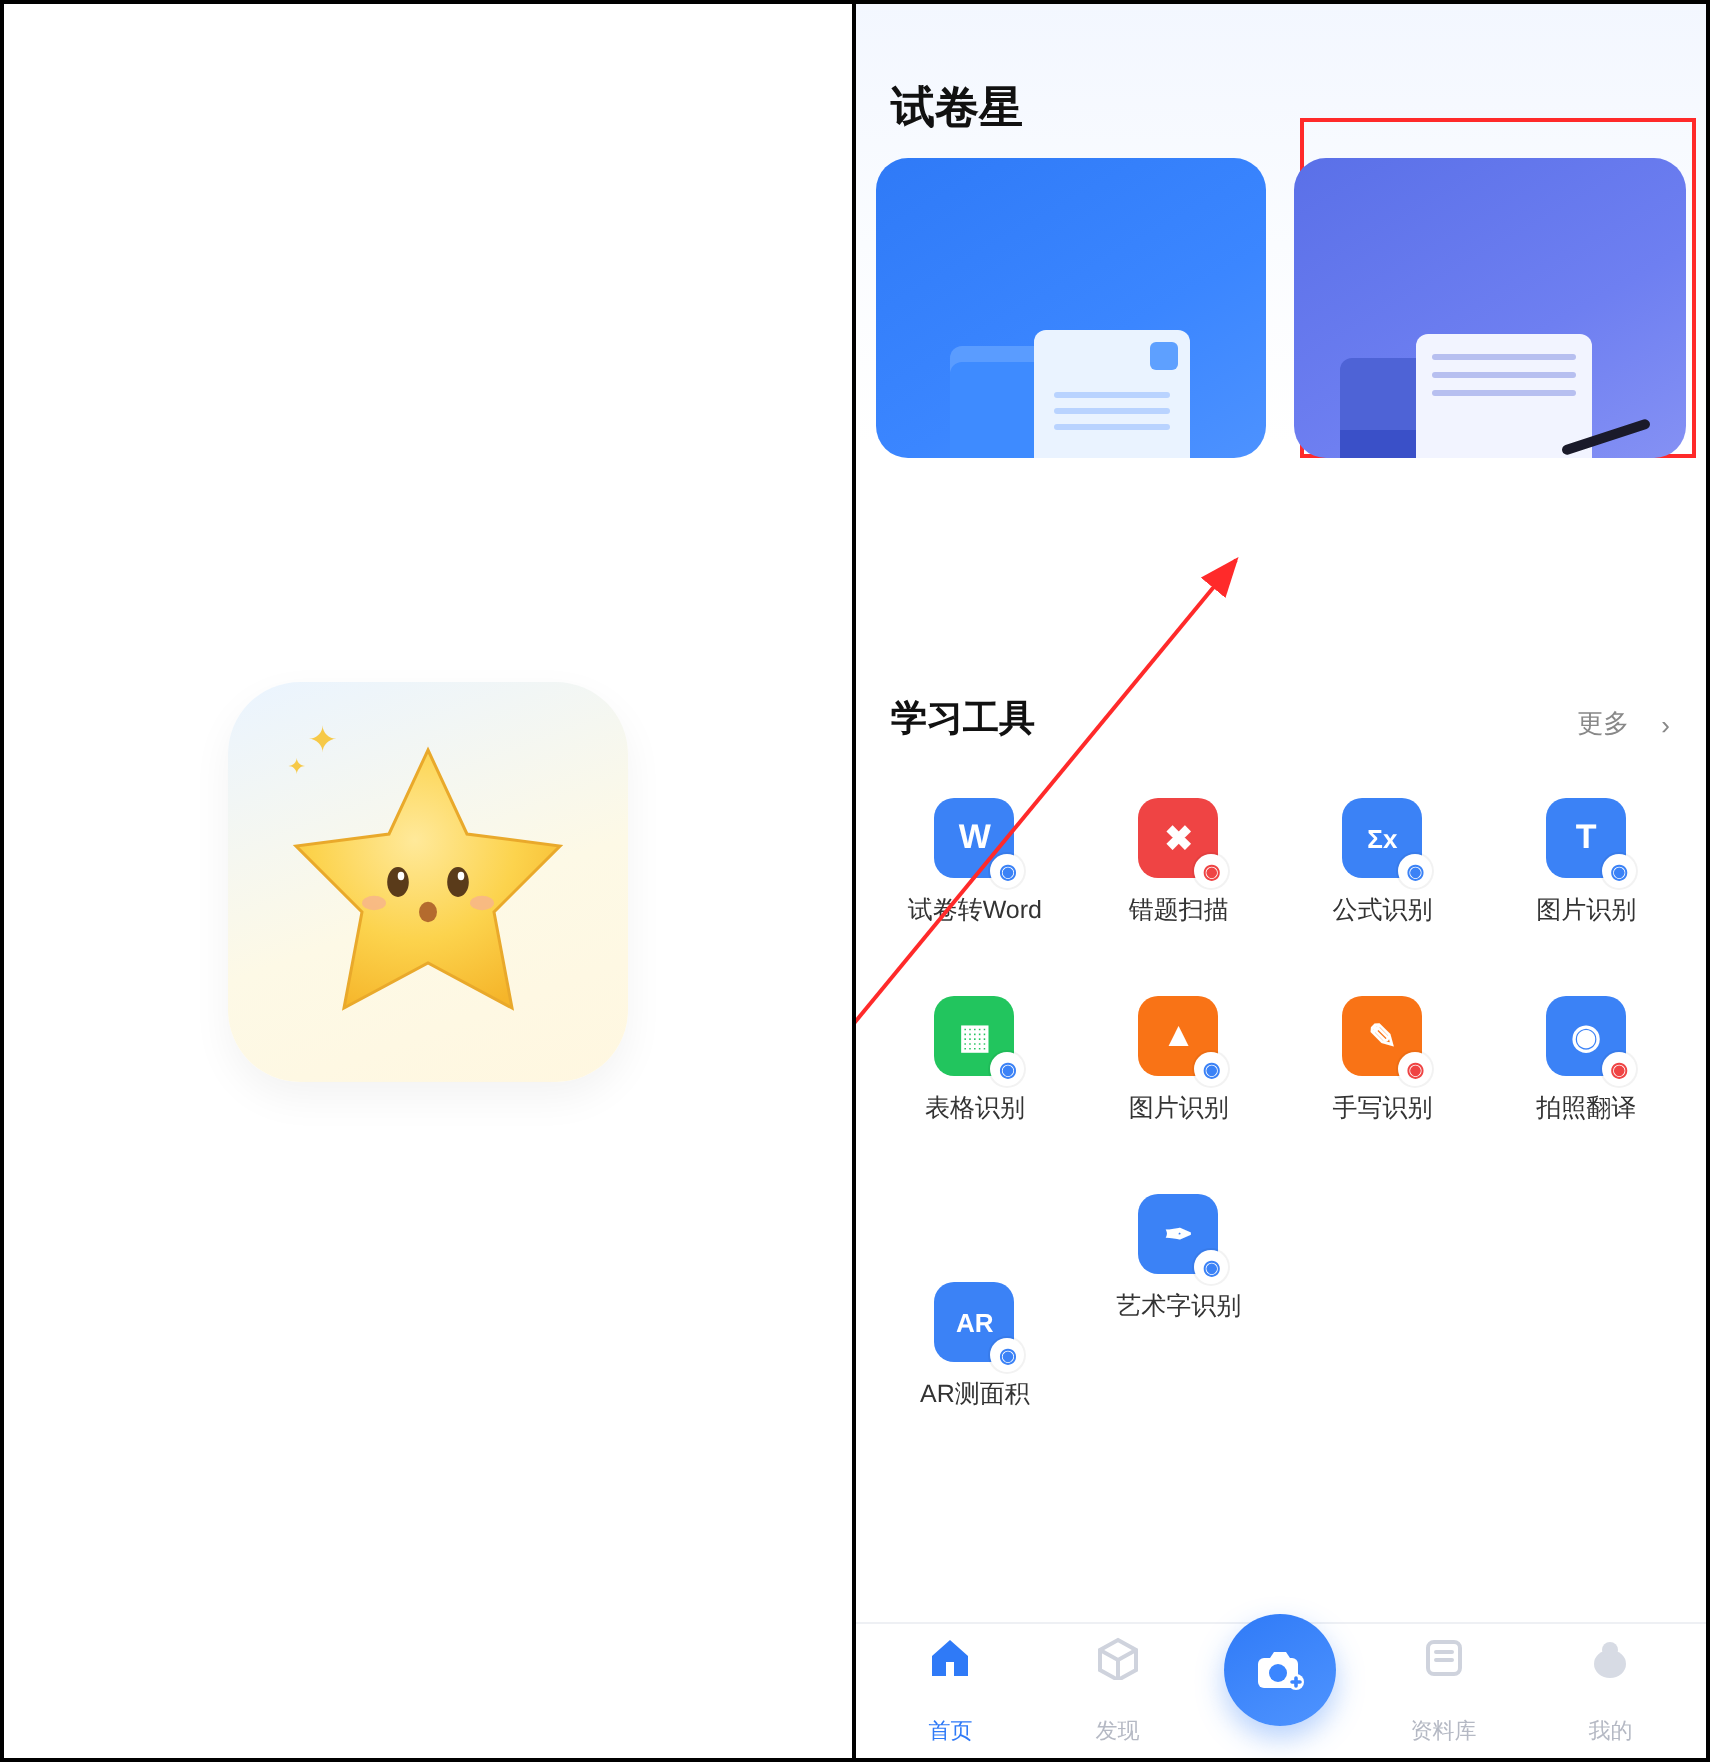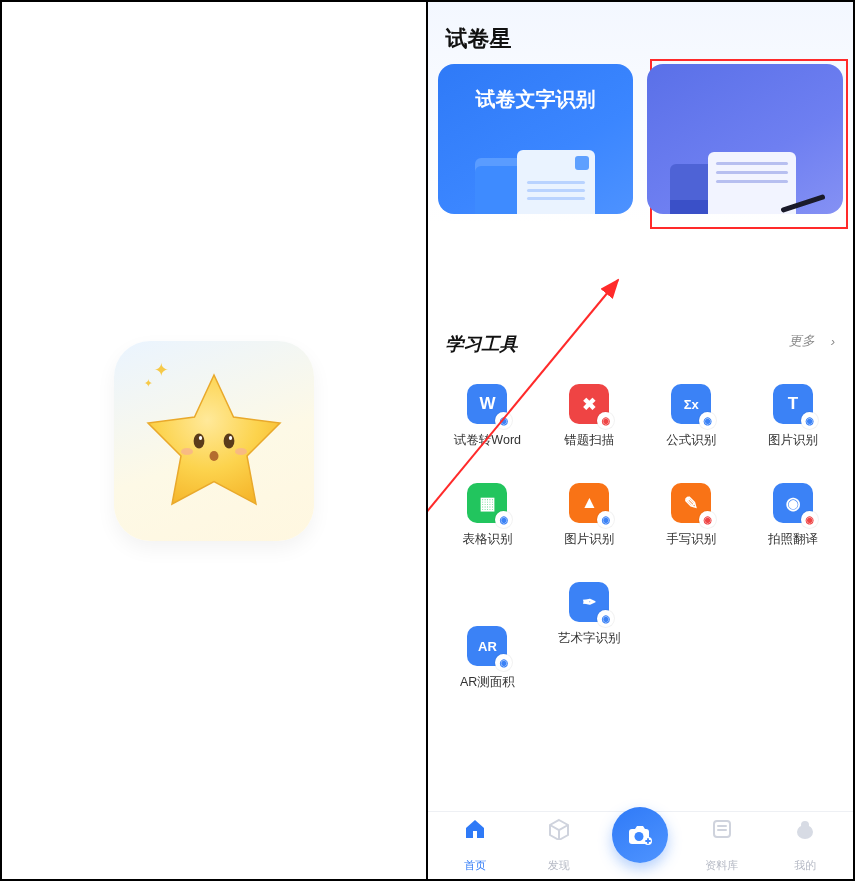--- a/index.html
+++ b/index.html
@@ -48,21 +48,21 @@
     position: absolute; top: 36px; left: 30px; color: #f6c948; font-size: 11px;
   }
 
   
   .panel-right {
     background: linear-gradient(180deg, #f3f7ff 0%, #fafcff 120px, #ffffff 220px);
     display: flex; flex-direction: column;
   }
   .app-title {
     font-size: 22px; font-weight: 700; color: #111;
-    padding: 22px 18px 10px;
+    padding: 37px 18px 10px;
   }
   .feature-row {
     display: flex; gap: 14px; padding: 0 10px;
   }
   .feature-card {
     flex: 1; height: 150px; border-radius: 16px;
     position: relative; overflow: hidden;
     padding: 16px 14px;
     color: #fff;
   }
@@ -117,24 +117,23 @@
     position:absolute; bottom:0; left:38px; width:88px; height:62px; background:#f2f4ff; border-radius:6px 6px 0 0;
   }
   .rest-front span{ display:block; height:3px; background:#b7bff0; margin:6px 8px; border-radius:2px;}
   .rest-front span:first-child{margin-top:10px;}
   .pen {
     position:absolute; right:-6px; bottom:8px; width:46px; height:5px; background:#1a1a2a; border-radius:3px;
     transform: rotate(-18deg);
   }
 
   .section-header {
-    display: flex; justify-content: space-between; align-items: flex-start;
+    display: flex; justify-content: space-between; align-items: flex-end;
     padding: 28px 18px 6px;
     margin-top: 90px;
-    font-style: italic;
   }
   .section-title { font-size: 18px; font-weight: 700; color: #111; }
   .more-link { font-size: 13px; color: #888; display: flex; align-items: center; gap: 16px; }
 
   .tool-grid {
     display: grid;
     grid-template-columns: repeat(4, 1fr);
     gap: 18px 10px;
     padding: 14px 14px 0;
   }
@@ -231,21 +230,20 @@
     </div>
   </div>
 
   <div class="panel-right">
     <div class="highlight-box"></div>
 
     <div class="app-title">试卷星</div>
 
     <div class="feature-row">
       <div class="feature-card blue">
-        <span class="fc-title">试卷文字识别</span>
         <div class="doc-stack">
           <div class="doc-back"></div>
           <div class="doc-front">
             <div class="doc-lines">
                 <span></span>
                 <span></span>
                 <span></span>
               </div>
           </div>
         </div>

